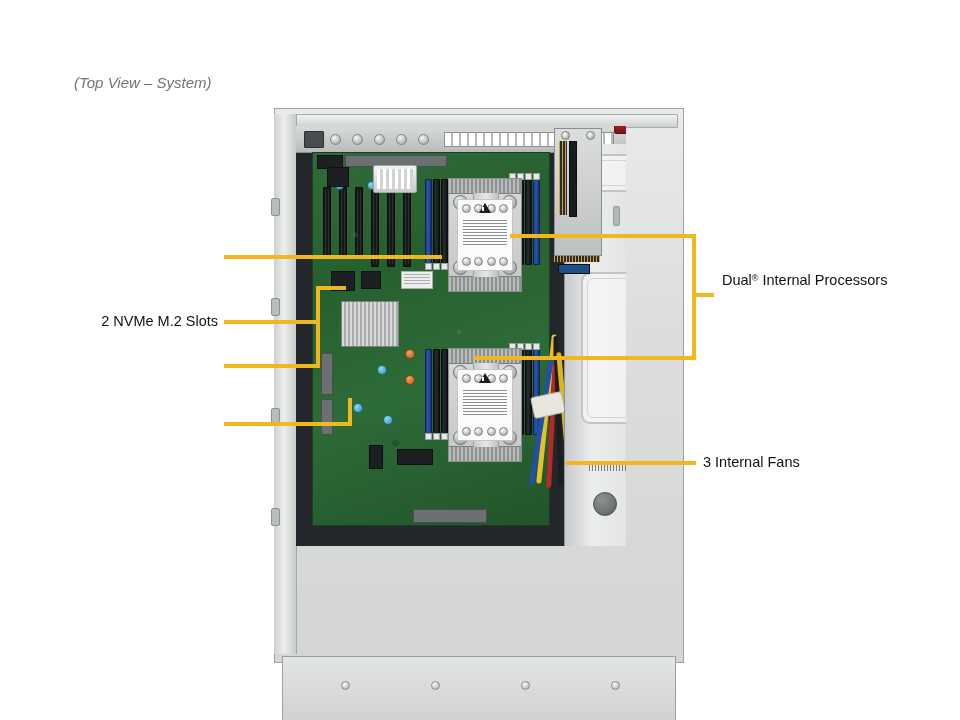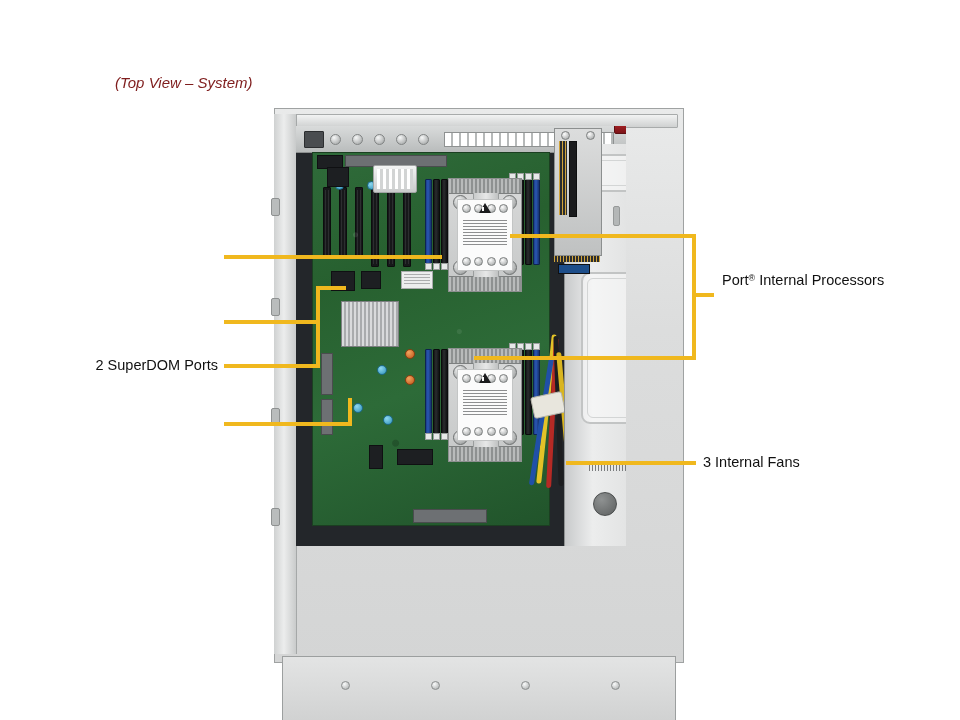--- a/index.html
+++ b/index.html
@@ -6,21 +6,21 @@
   body{
     width:960px;height:720px;background:#ffffff;
     font-family:"Liberation Sans","DejaVu Sans",sans-serif;
     overflow:hidden;position:relative;
   }
   #stage{position:absolute;left:0;top:0;width:960px;height:720px;}
 
   
   .caption{
     position:absolute;left:74px;top:74px;
-    font-size:15px;font-style:italic;color:#7f1d1d;white-space:nowrap;margin-left:41px;
+    font-size:15px;font-style:italic;color:#737373;white-space:nowrap;
   }
 
   
   .label{position:absolute;font-size:14.5px;color:#111;white-space:nowrap;line-height:19px;}
   .label.r{text-align:right;}
   .label sup{font-size:0.62em;vertical-align:0.42em;line-height:0;}
 
   
   .ld{position:absolute;background:#f0b81e;}
   .ld.h{height:4px;}
@@ -334,25 +334,25 @@
     <div class="front-panel">
       <div class="fp-screw" style="left:58px;top:24px"></div>
       <div class="fp-screw" style="left:148px;top:24px"></div>
       <div class="fp-screw" style="left:238px;top:24px"></div>
       <div class="fp-screw" style="left:328px;top:24px"></div>
 
     </div>
 
   </div>
 
-  <div class="label r" style="left:0;top:356px;width:218px">2 SuperDOM Ports</div>
+  <div class="label r" style="left:0;top:312px;width:218px">2 NVMe M.2 Slots</div>
   <div class="label" style="left:703px;top:453px">3 Internal  Fans</div>
 
   <div class="label" style="left:722px;top:271px">
-    <div><span>Port</span><sup>®</sup><span> Internal Processors</span></div>
+    <div><span>Dual</span><sup>®</sup><span> Internal Processors</span></div>
   </div>
 
   <div class="ld h" style="left:224px;top:255px;width:218px"></div>
 
   <div class="ld h" style="left:224px;top:320px;width:96px"></div>
   <div class="ld v" style="left:316px;top:286px;height:38px"></div>
   <div class="ld h" style="left:316px;top:286px;width:30px"></div>
 
   <div class="ld h" style="left:224px;top:364px;width:96px"></div>
   <div class="ld v" style="left:316px;top:320px;height:46px"></div>

